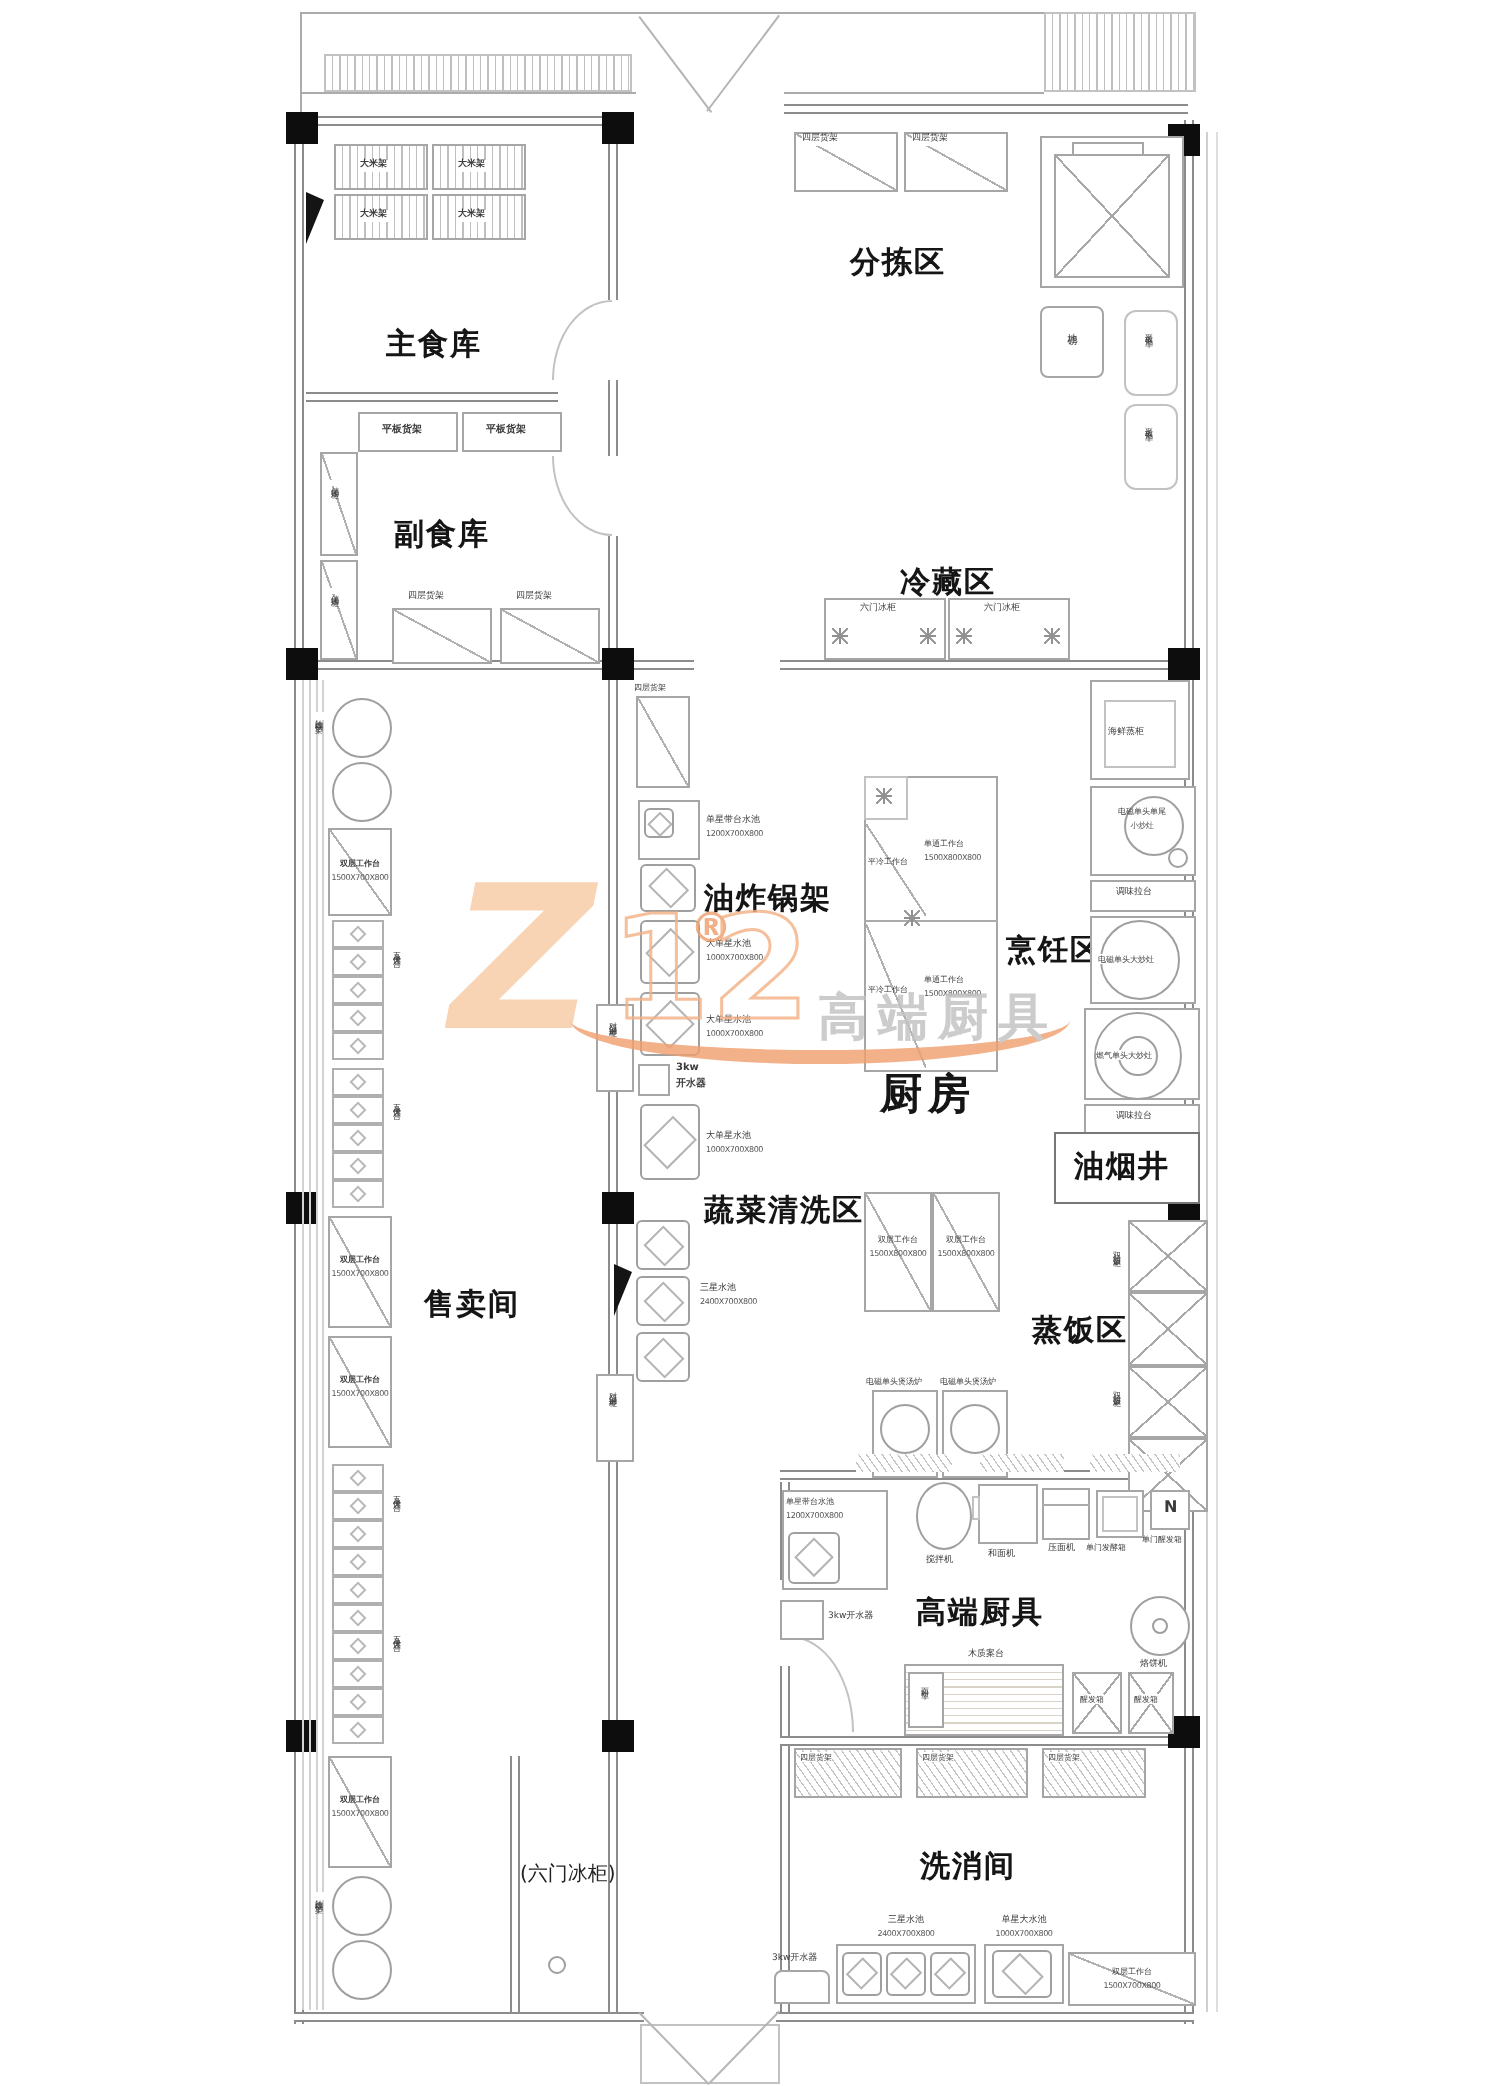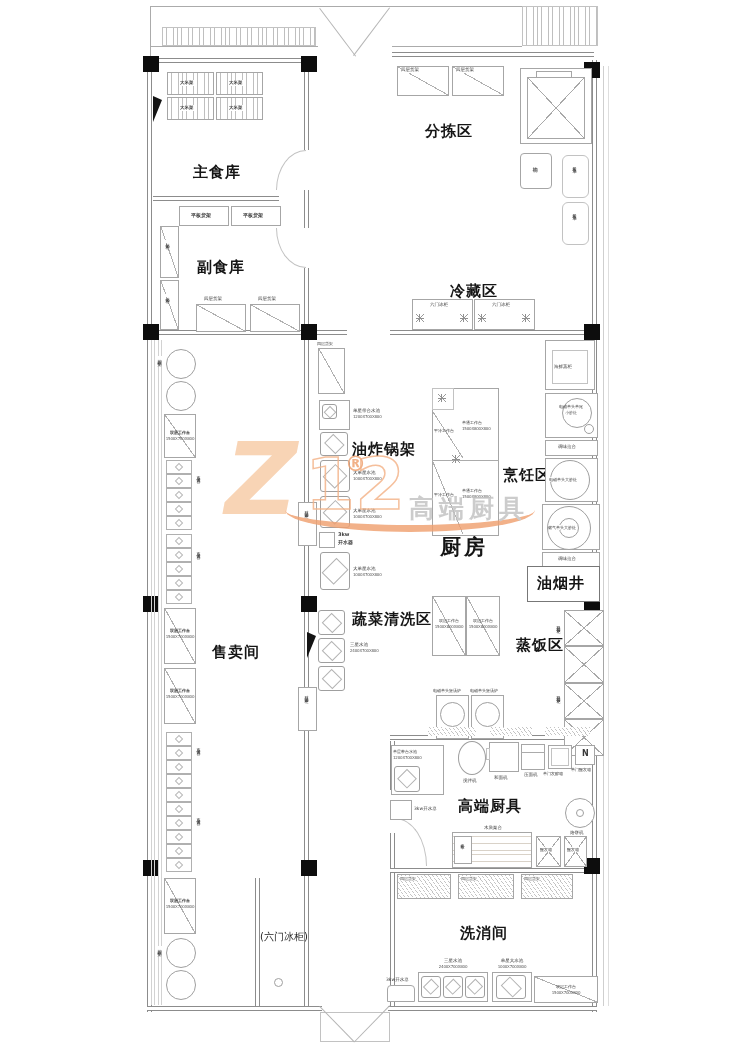--- a/index.html
+++ b/index.html
@@ -265,29 +265,29 @@
   <div class="b" style="left:542px;top:504px;width:58px;height:46px"></div>
   <div class="ci" style="left:547px;top:506px;width:44px;height:44px"></div>
   <div class="ci bt" style="left:559px;top:518px;width:20px;height:20px"></div>
   <div class="lb f4" style="left:548px;top:525px;background:#fff">燃气单头大炒灶</div>
   <div class="b" style="left:542px;top:552px;width:58px;height:16px"></div>
   <div class="lb f45" style="left:558px;top:556px">调味拉台</div>
 
   <div class="b" style="left:527px;top:566px;width:73px;height:36px;border-color:#777"></div>
   <div class="room" style="left:537px;top:574px">油烟井</div>
 
-  <div class="room" style="left:352px;top:610px">蔬菜清洗区</div>
+  <div class="room" style="left:352px;top:596px">蔬菜清洗区</div>
   <div class="sk" style="left:318px;top:610px;width:27px;height:25px"></div>
   <div class="sk" style="left:318px;top:638px;width:27px;height:25px"></div>
   <div class="sk" style="left:318px;top:666px;width:27px;height:25px"></div>
   <div class="lb" style="left:350px;top:640px">
     <span class="f45">三星水池</span><span class="d">2400X700X800</span>
   </div>
 
-  <div class="room" style="left:516px;top:636px">蒸饭区</div>
+  <div class="room" style="left:516px;top:656px">蒸饭区</div>
   <div class="b dg1" style="left:432px;top:596px;width:34px;height:60px"></div>
   <div class="b dg1" style="left:466px;top:596px;width:34px;height:60px"></div>
   <div class="lb c" style="left:432px;top:616px;width:34px">
     <span class="f4">双层工作台</span><span class="d">1500X800X800</span>
   </div>
   <div class="lb c" style="left:466px;top:616px;width:34px">
     <span class="f4">双层工作台</span><span class="d">1500X800X800</span>
   </div>
   <div class="lb f4" style="left:433px;top:688px">电磁单头煲汤炉</div>
   <div class="lb f4" style="left:470px;top:688px">电磁单头煲汤炉</div>

